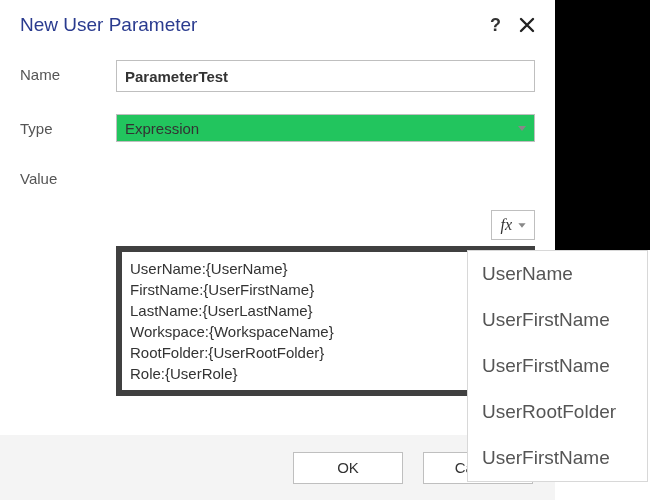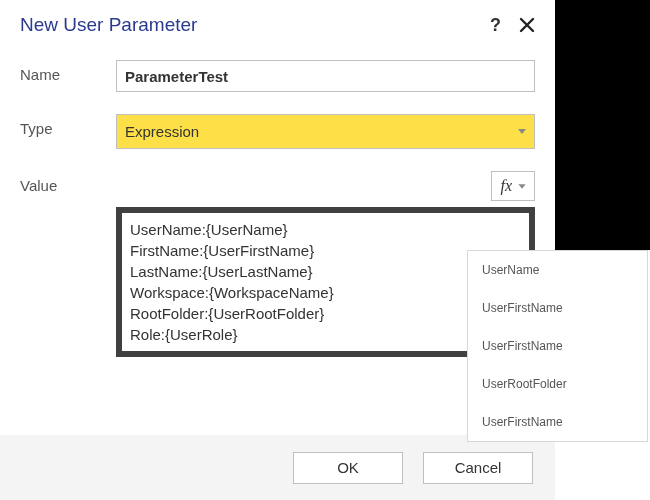--- a/index.html
+++ b/index.html
@@ -72,42 +72,43 @@
       border: 1px solid #bfbfbf;
       padding: 4px 8px;
       font-size: 15px;
       color: #333;
       font-family: inherit;
       outline: none;
       font-weight: bold;
     }
     .select {
       width: 100%;
-      height: 35px;
+      height: 28px;
       border: 1px solid #bfbfbf;
       padding: 4px 8px;
       font-size: 15px;
       color: #333;
       display: flex;
       align-items: center;
       justify-content: space-between;
       cursor: pointer;
-      background: #fde047;
+      background: #22c55e;
     }
     .caret {
       width: 0; height: 0;
       border-left: 4px solid transparent;
       border-right: 4px solid transparent;
       border-top: 5px solid #888;
     }
     .value-row .label { padding-top: 6px; }
     .value-topbar {
       display: flex;
       justify-content: flex-end;
       margin-bottom: 6px;
+      margin-top: 46px;
     }
     .fx-btn {
       border: 1px solid #bfbfbf;
       background: #fff;
       height: 30px;
       padding: 0 8px;
       display: flex;
       align-items: center;
       gap: 6px;
       cursor: pointer;
@@ -158,21 +159,21 @@
       top: 250px;
       left: 467px;
       width: 181px;
       background: #fff;
       border: 1px solid #d8d8d8;
       z-index: 20;
       box-shadow: 0 0 0 rgba(0,0,0,0);
     }
     .dropdown-item {
       padding: 12px 14px;
-      font-size: 12px;
+      font-size: 19px;
       color: #555;
       cursor: pointer;
     }
   </style>
 </head>
 <body>
 
 <div class="dialog">
   <div class="titlebar">
     <div class="title">New User Parameter</div>

